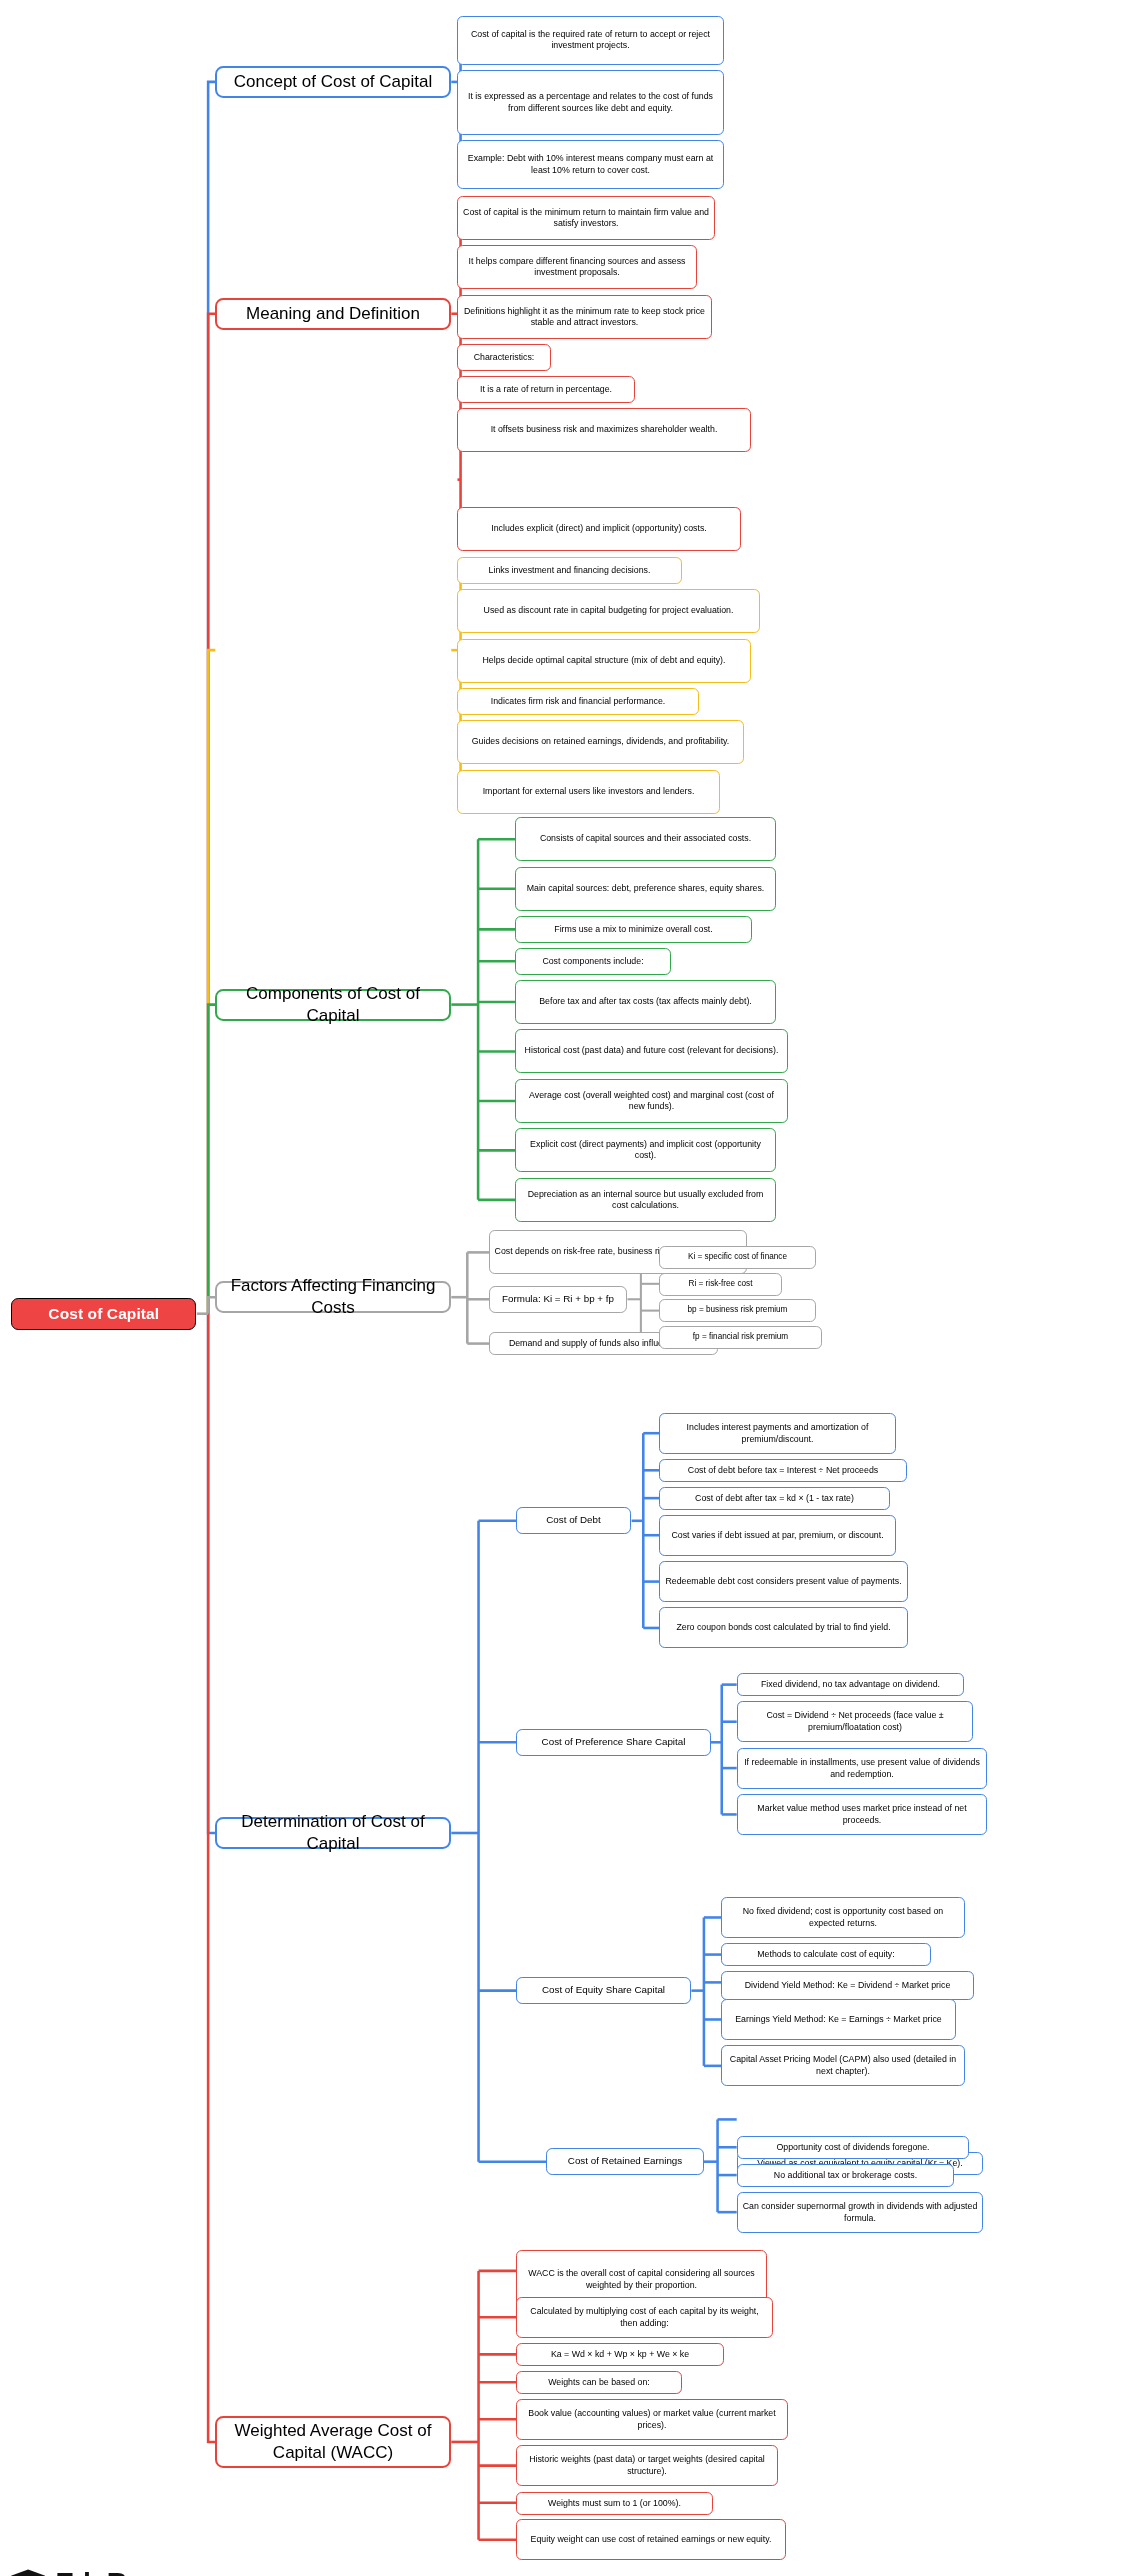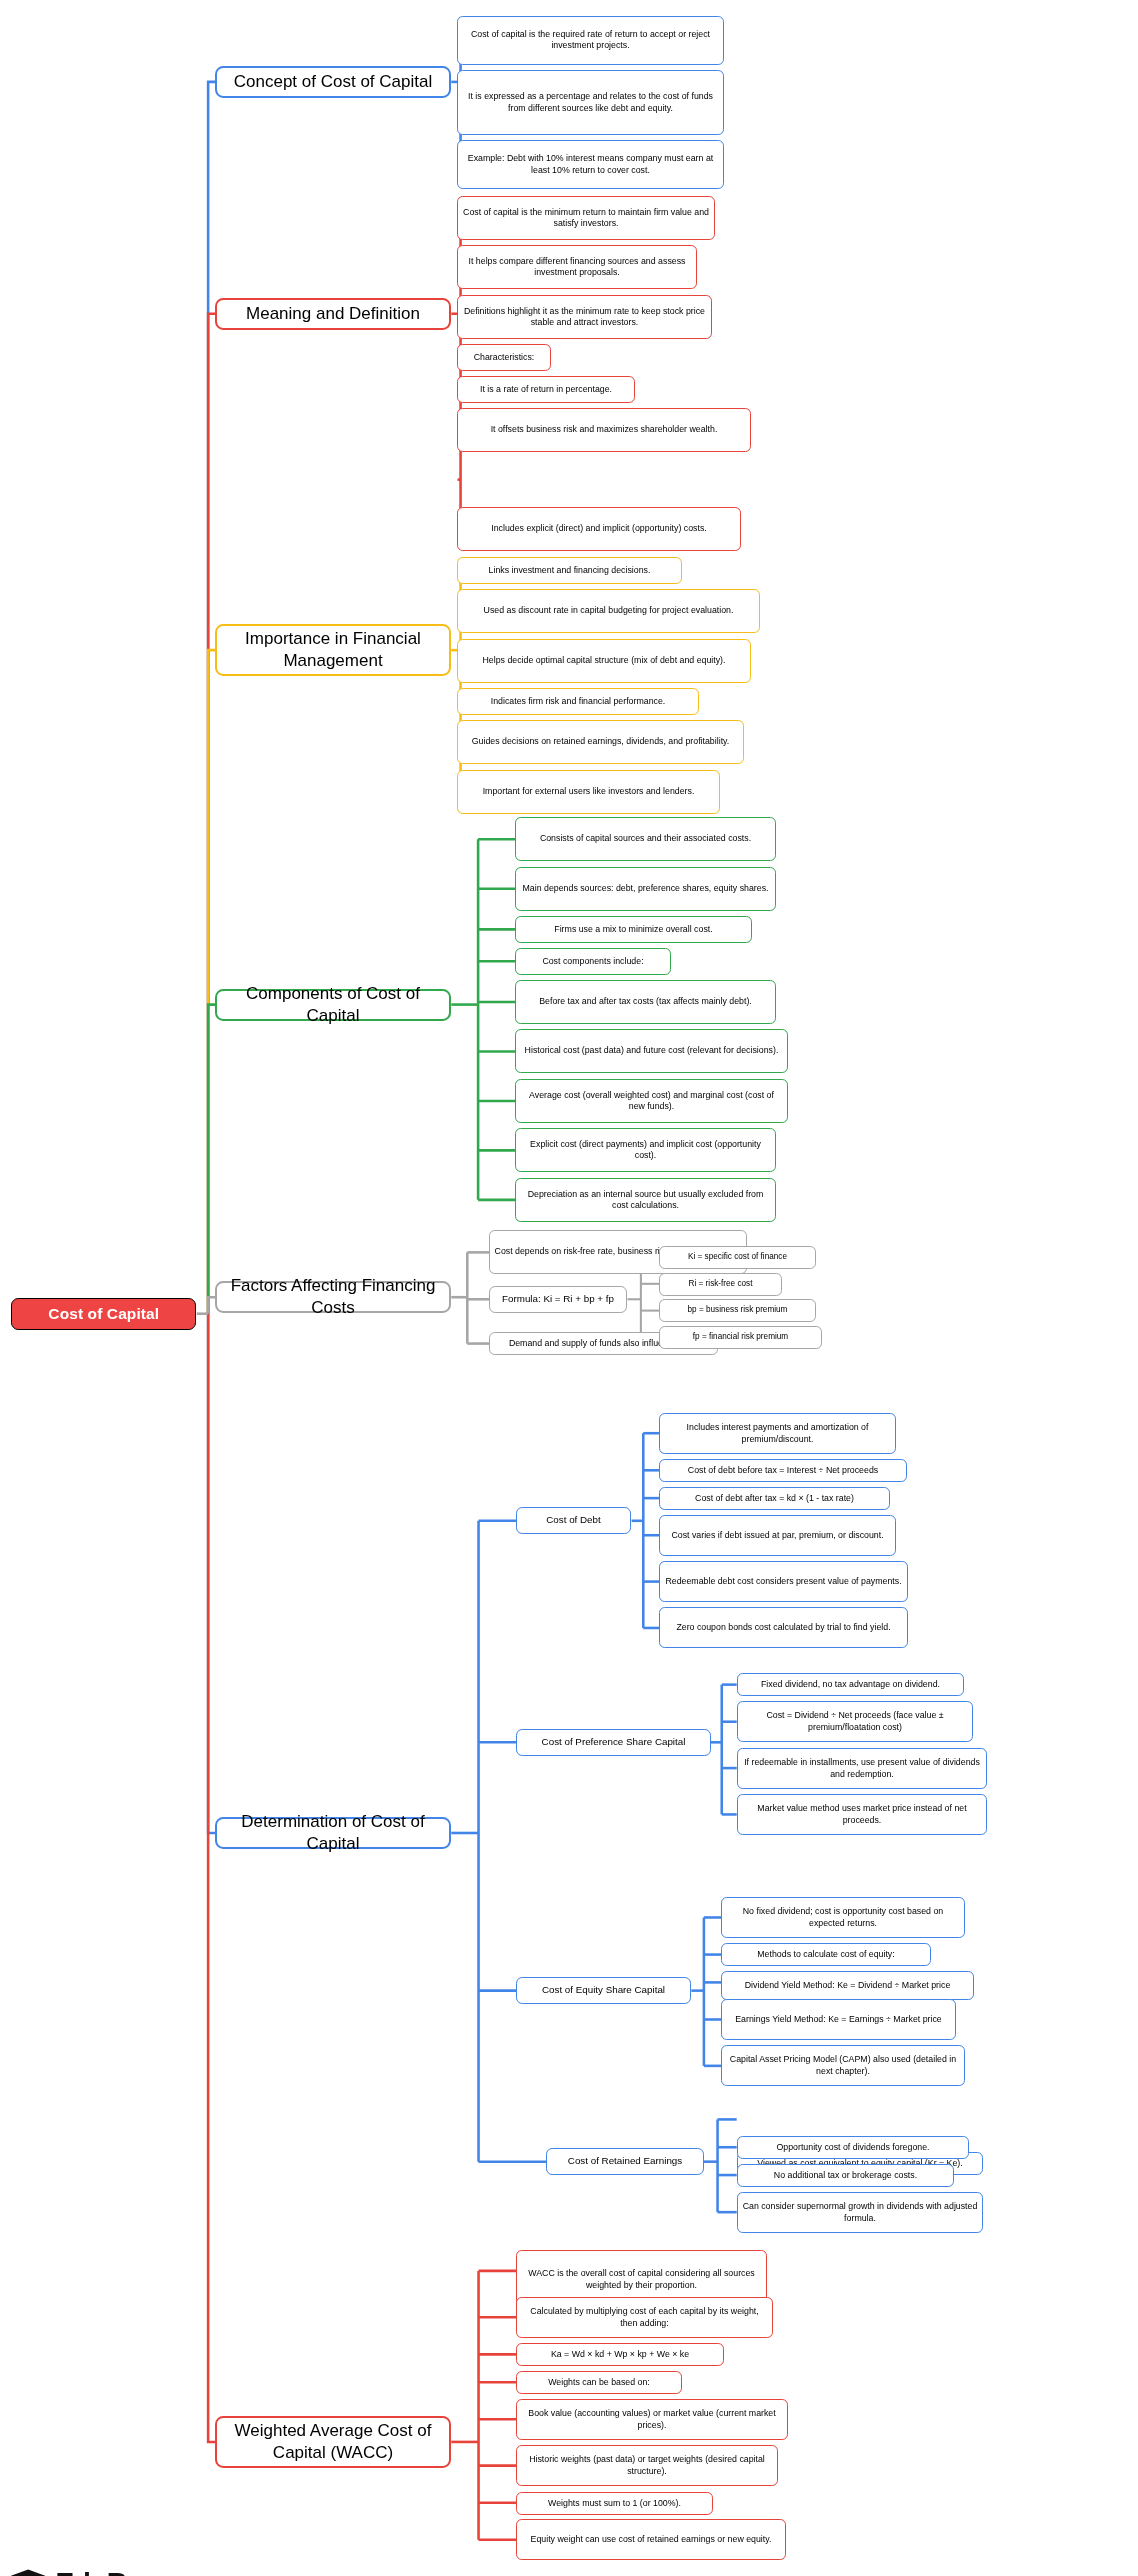--- a/index.html
+++ b/index.html
@@ -236,23 +236,20 @@
   <div class="node leaf c-red" style="left:457px; top:376px; width:178px; height:27px;">
     <span>It is a rate of return in percentage.</span>
   </div>
   <div class="node leaf c-red" style="left:457px; top:408px; width:294px; height:44px;">
     <span>It offsets business risk and maximizes shareholder wealth.</span>
   </div>
   <div class="node leaf c-red" style="left:457px; top:507px; width:284px; height:44px;">
     <span>Includes explicit (direct) and implicit (opportunity) costs.</span>
   </div>
 
-  <div class="node l1 c-yellow" style="left:215px; top:624px; width:236px; height:52px;">
-    <span>Importance in Financial Management</span>
-  </div>
   <div class="node leaf c-yellow" style="left:457px; top:557px; width:225px; height:27px;">
     <span>Links investment and financing decisions.</span>
   </div>
   <div class="node leaf c-yellow" style="left:457px; top:589px; width:303px; height:44px;">
     <span>Used as discount rate in capital budgeting for project evaluation.</span>
   </div>
   <div class="node leaf c-yellow" style="left:457px; top:639px; width:294px; height:44px;">
     <span>Helps decide optimal capital structure (mix of debt and equity).</span>
   </div>
   <div class="node leaf c-yellow" style="left:457px; top:688px; width:242px; height:27px;">
@@ -265,21 +262,21 @@
     <span>Important for external users like investors and lenders.</span>
   </div>
 
   <div class="node l1 c-green" style="left:215px; top:989px; width:236px; height:32px;">
     <span>Components of Cost of Capital</span>
   </div>
   <div class="node leaf c-green" style="left:515px; top:817px; width:261px; height:44px;">
     <span>Consists of capital sources and their associated costs.</span>
   </div>
   <div class="node leaf c-green" style="left:515px; top:867px; width:261px; height:44px;">
-    <span>Main depends sources: debt, preference shares, equity shares.</span>
+    <span>Main capital sources: debt, preference shares, equity shares.</span>
   </div>
   <div class="node leaf c-green" style="left:515px; top:916px; width:237px; height:27px;">
     <span>Firms use a mix to minimize overall cost.</span>
   </div>
   <div class="node leaf c-green" style="left:515px; top:948px; width:156px; height:27px;">
     <span>Cost components include:</span>
   </div>
   <div class="node leaf c-green" style="left:515px; top:980px; width:261px; height:44px;">
     <span>Before tax and after tax costs (tax affects mainly debt).</span>
   </div>

